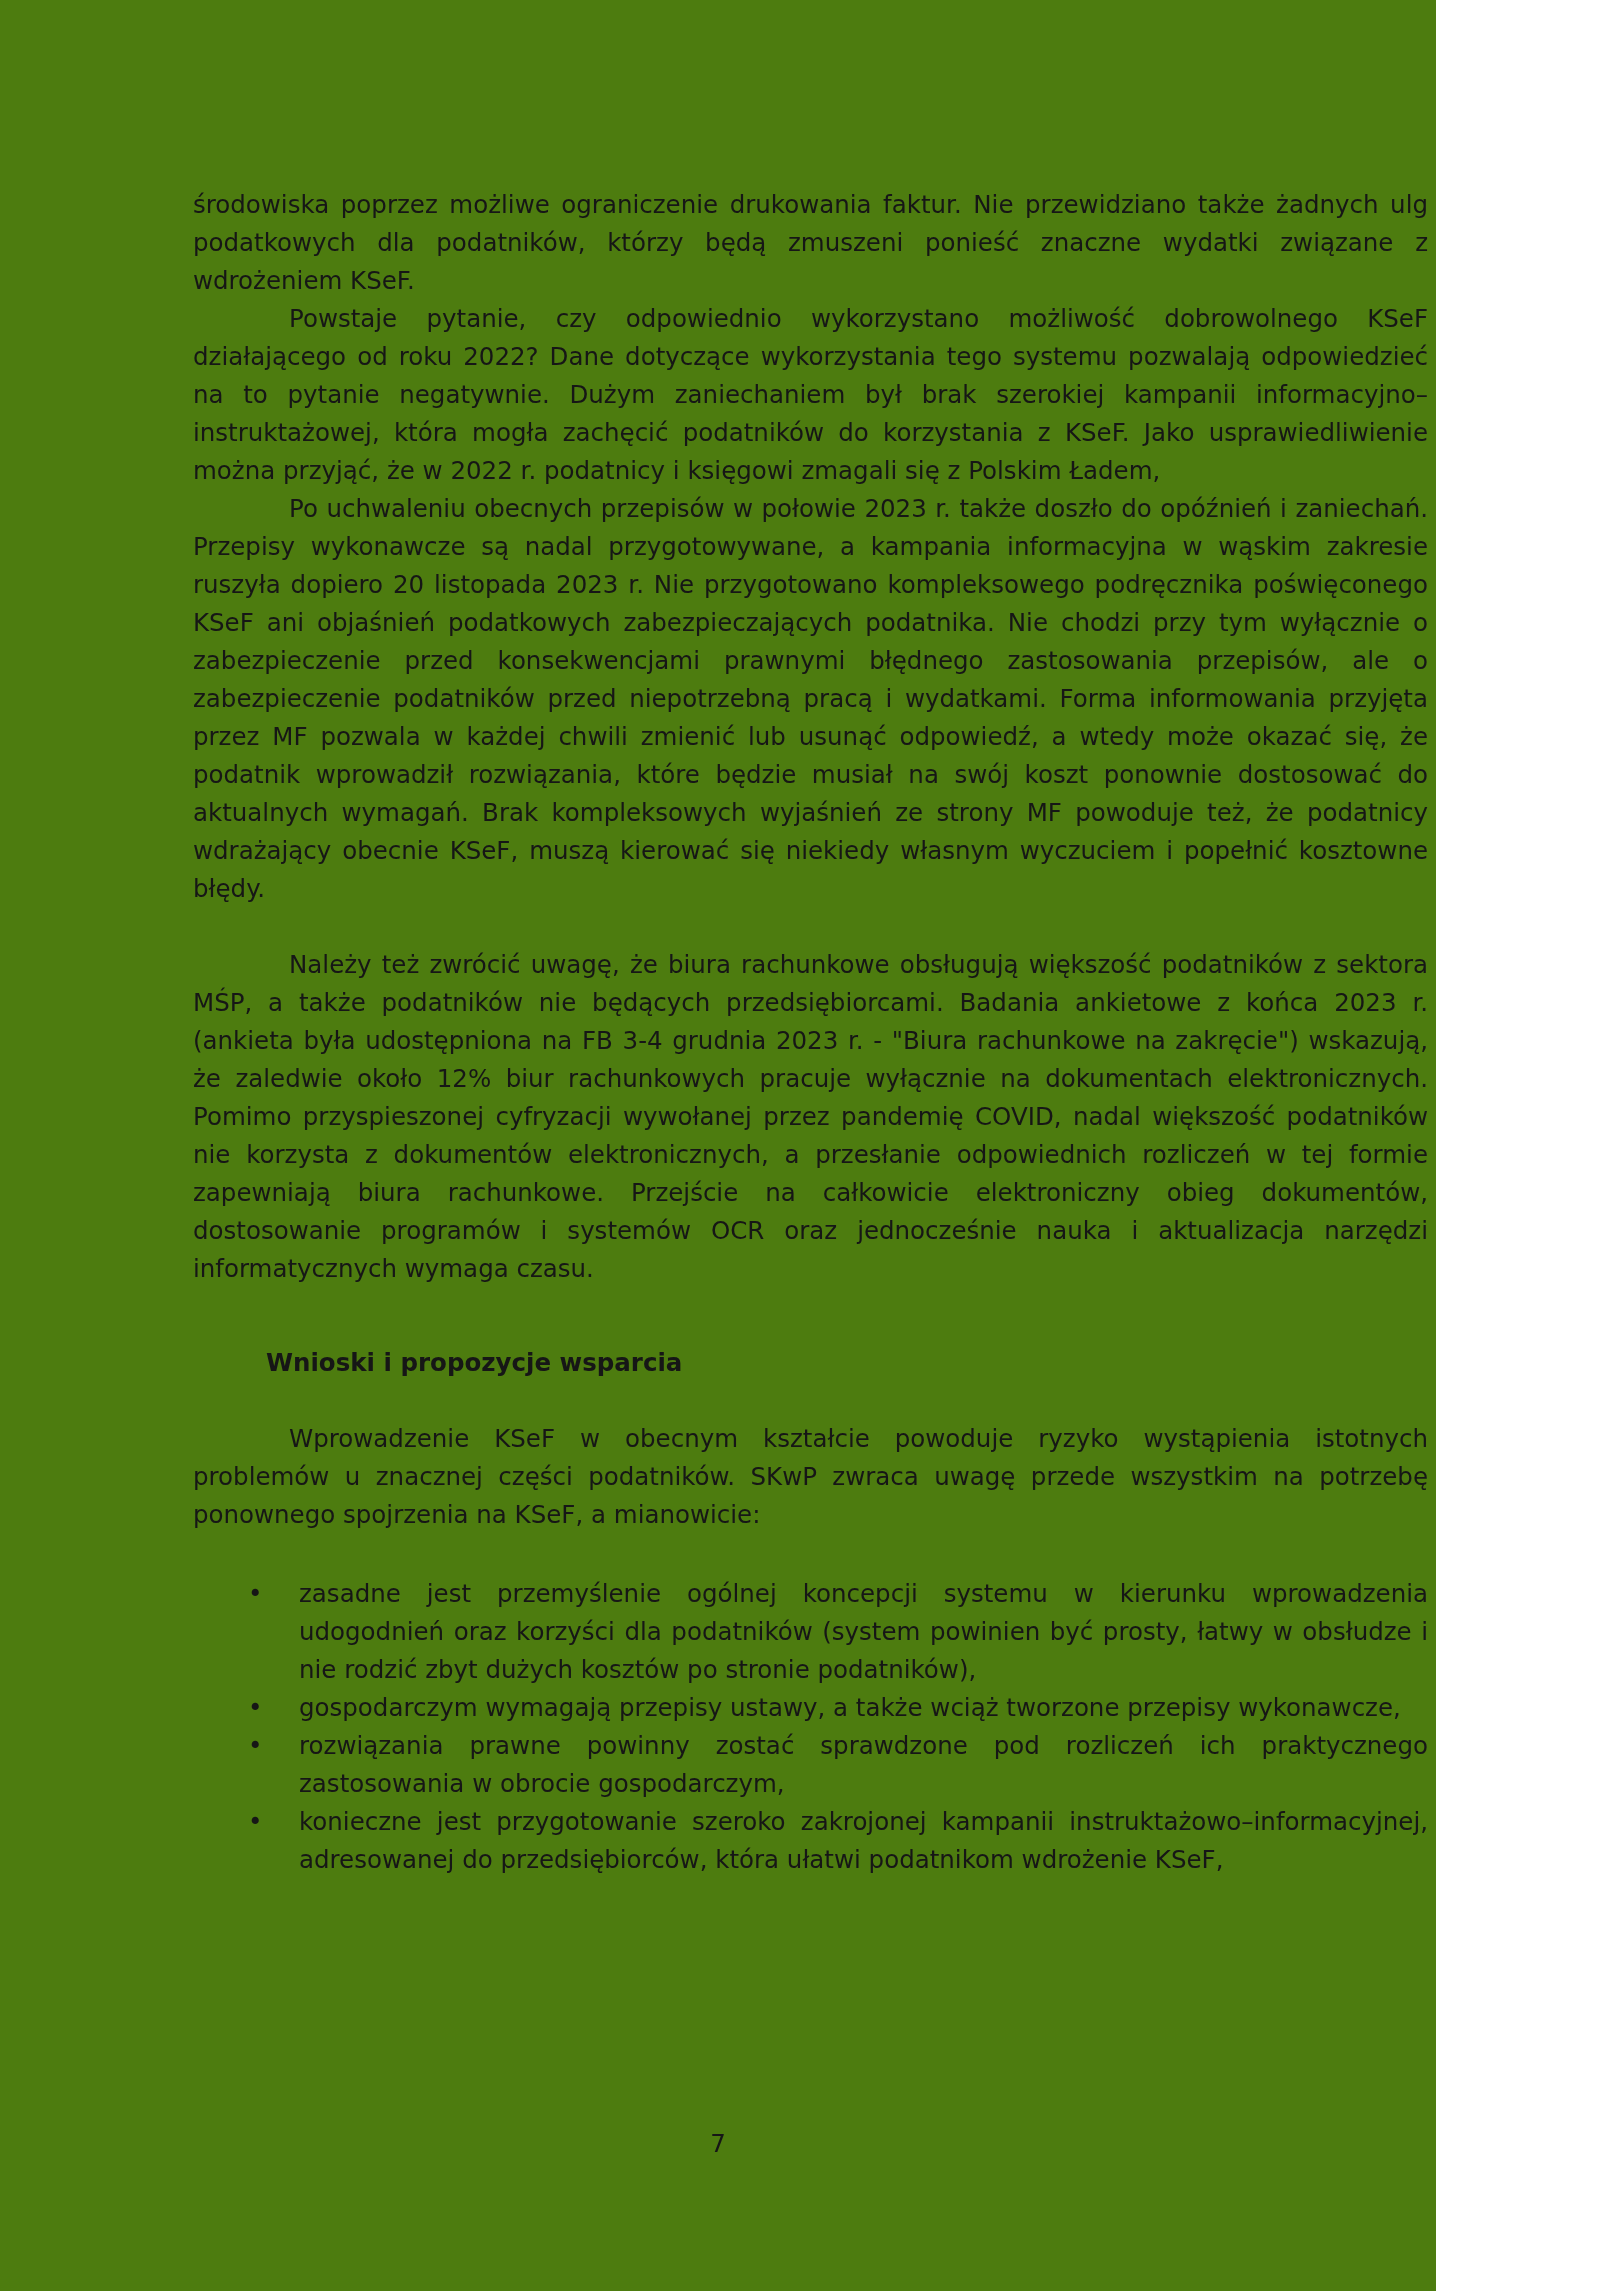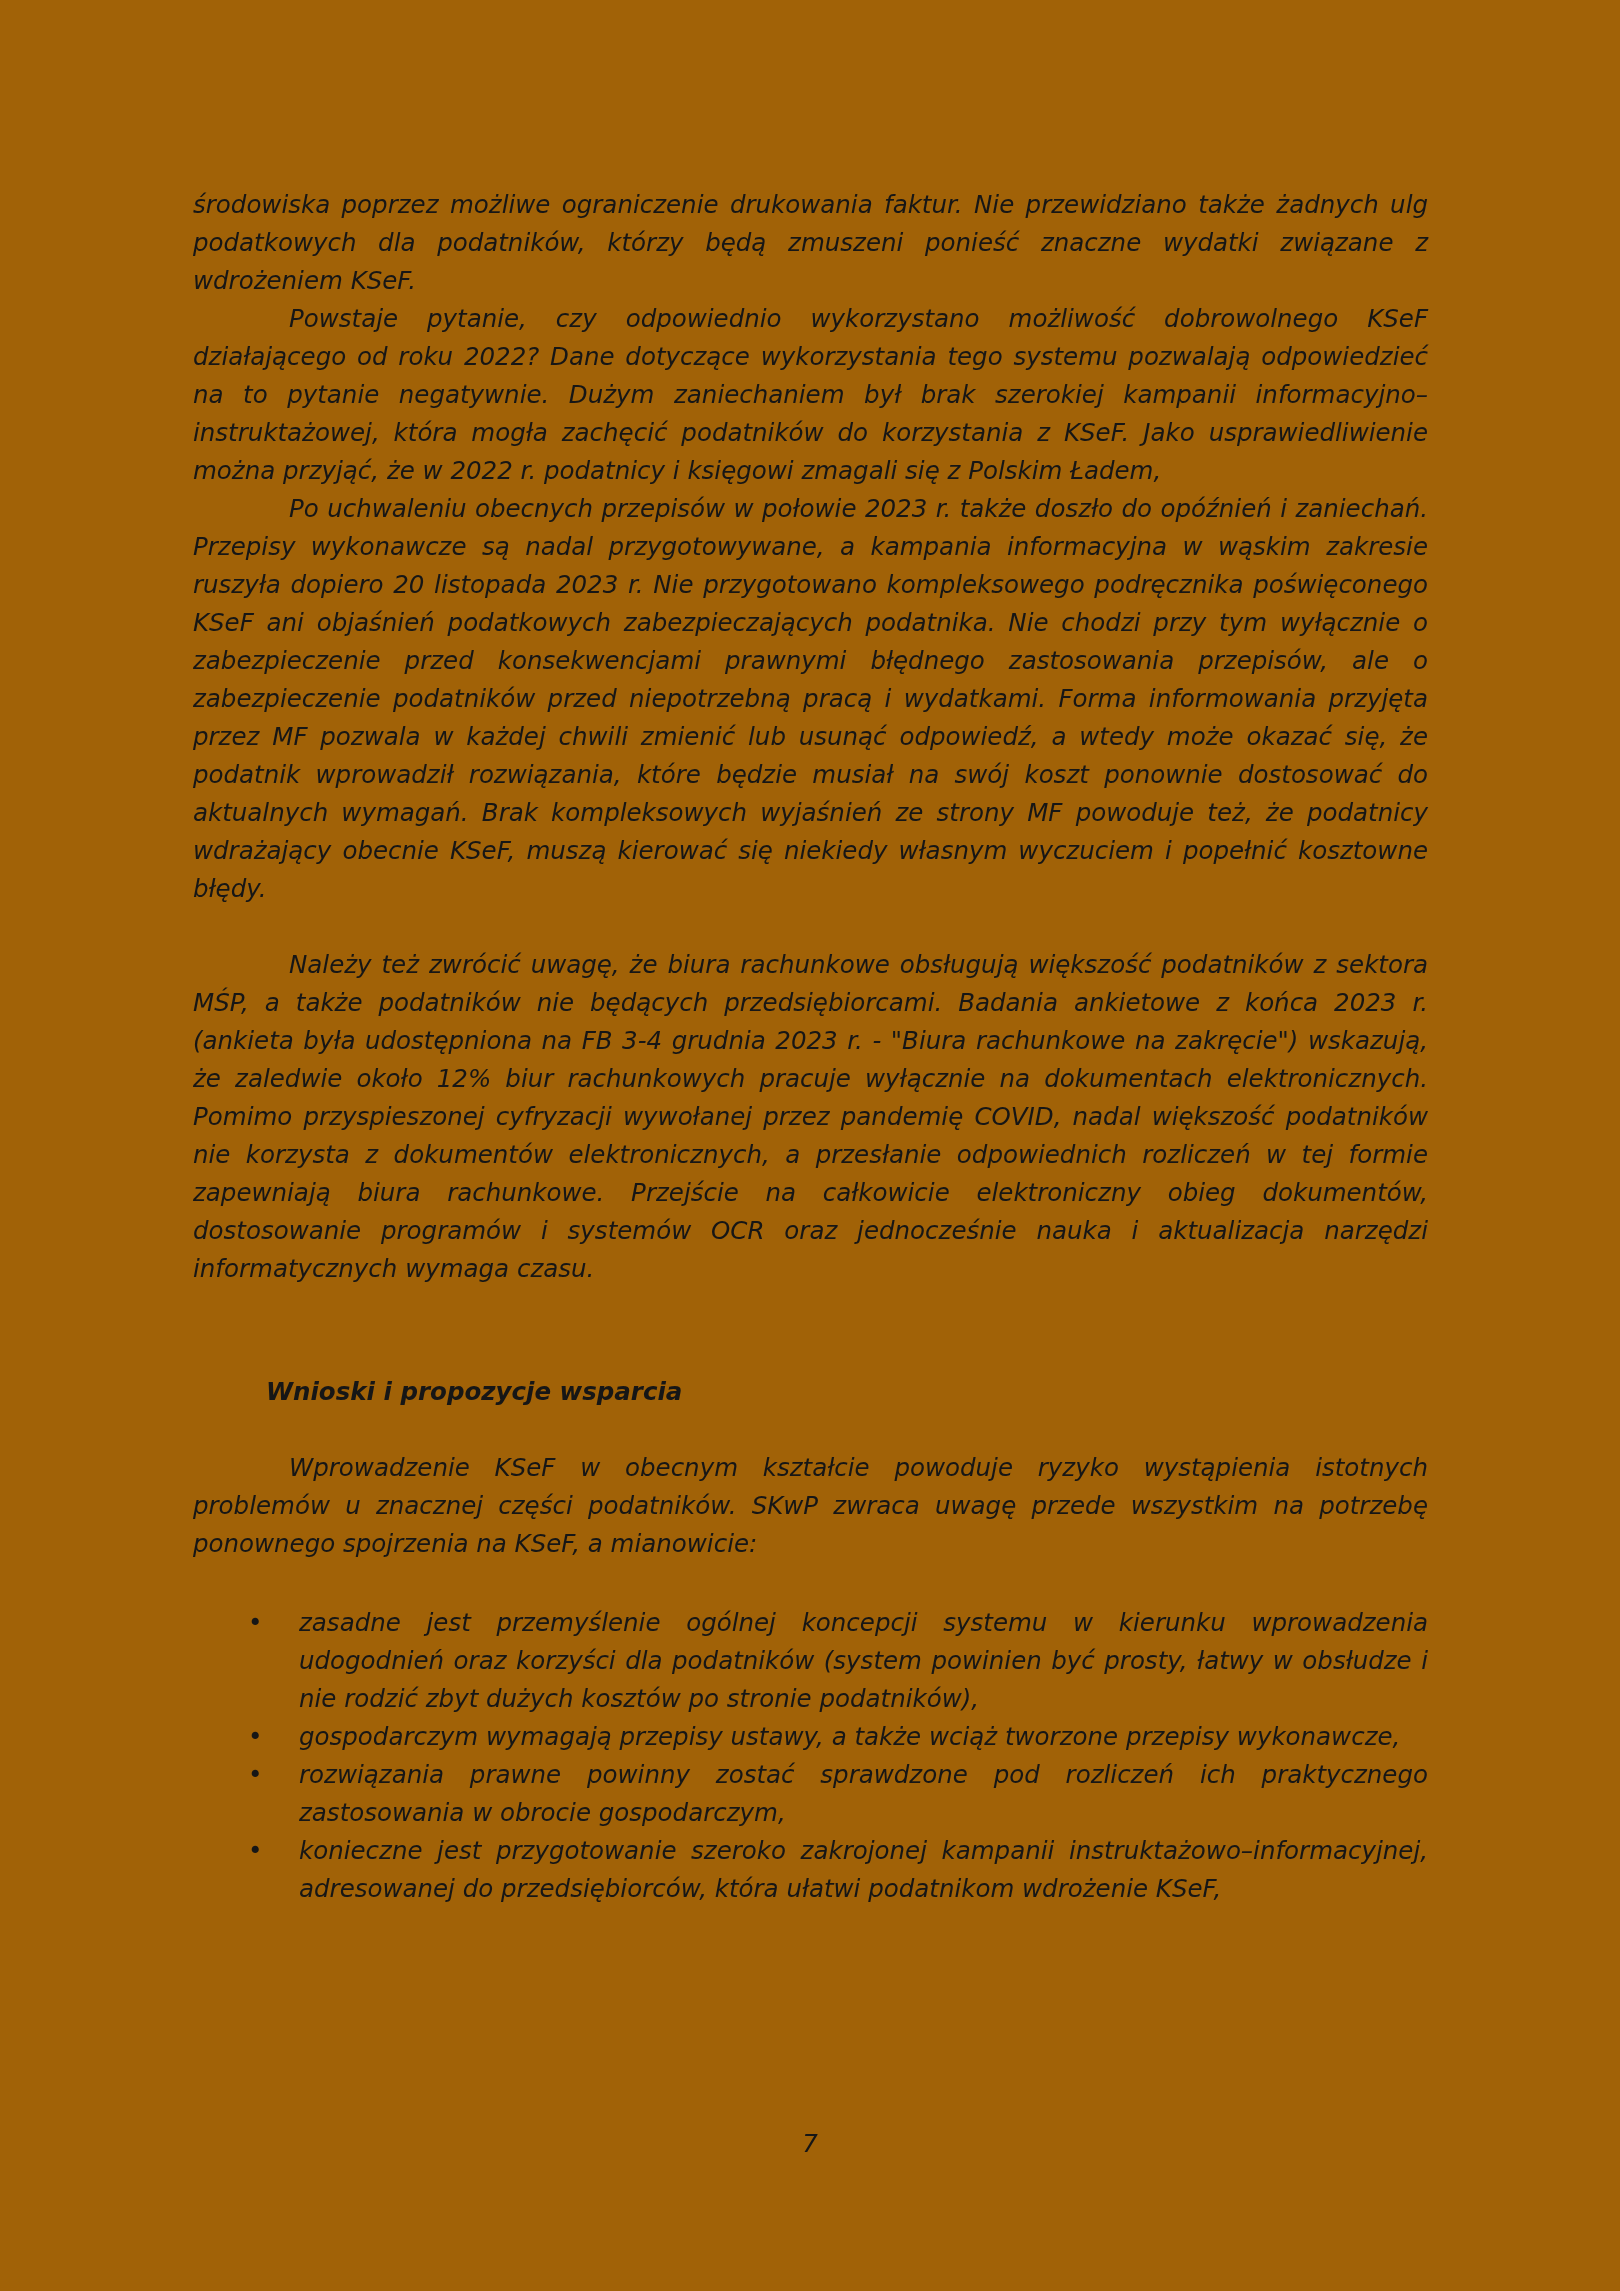--- a/index.html
+++ b/index.html
@@ -7,26 +7,25 @@
     padding: 0;
   }
   body {
     width: 1620px;
     height: 2292px;
     background: #ffffff;
     font-family: "DejaVu Sans", "Liberation Sans", sans-serif;
   }
   .page {
     position: relative;
-    width: 1620px;
+    width: 1436px;
     height: 2292px;
-    background: #a16207;
+    background: #4d7c0f;
     overflow: hidden;
     color: #161616;
-    font-style: italic;
   }
   .content {
     position: absolute;
     left: 193px;
     top: 186px;
     width: 1235px;
     font-size: 24.5px;
     line-height: 38px;
     text-align: justify;
     text-justify: inter-word;
@@ -36,21 +35,21 @@
     margin: 0;
     padding: 0;
   }
   .para.indent {
     text-indent: 96px;
   }
   .gap-one-line {
     margin-top: 38px;
   }
   .section-heading {
-    margin: 85px 0 0 73px;
+    margin: 56px 0 0 73px;
     font-weight: bold;
     text-align: left;
     font-size: 24.5px;
     line-height: 38px;
   }
   .bullet-list {
     margin-top: 41px;
   }
   .bullet-item {
     position: relative;

